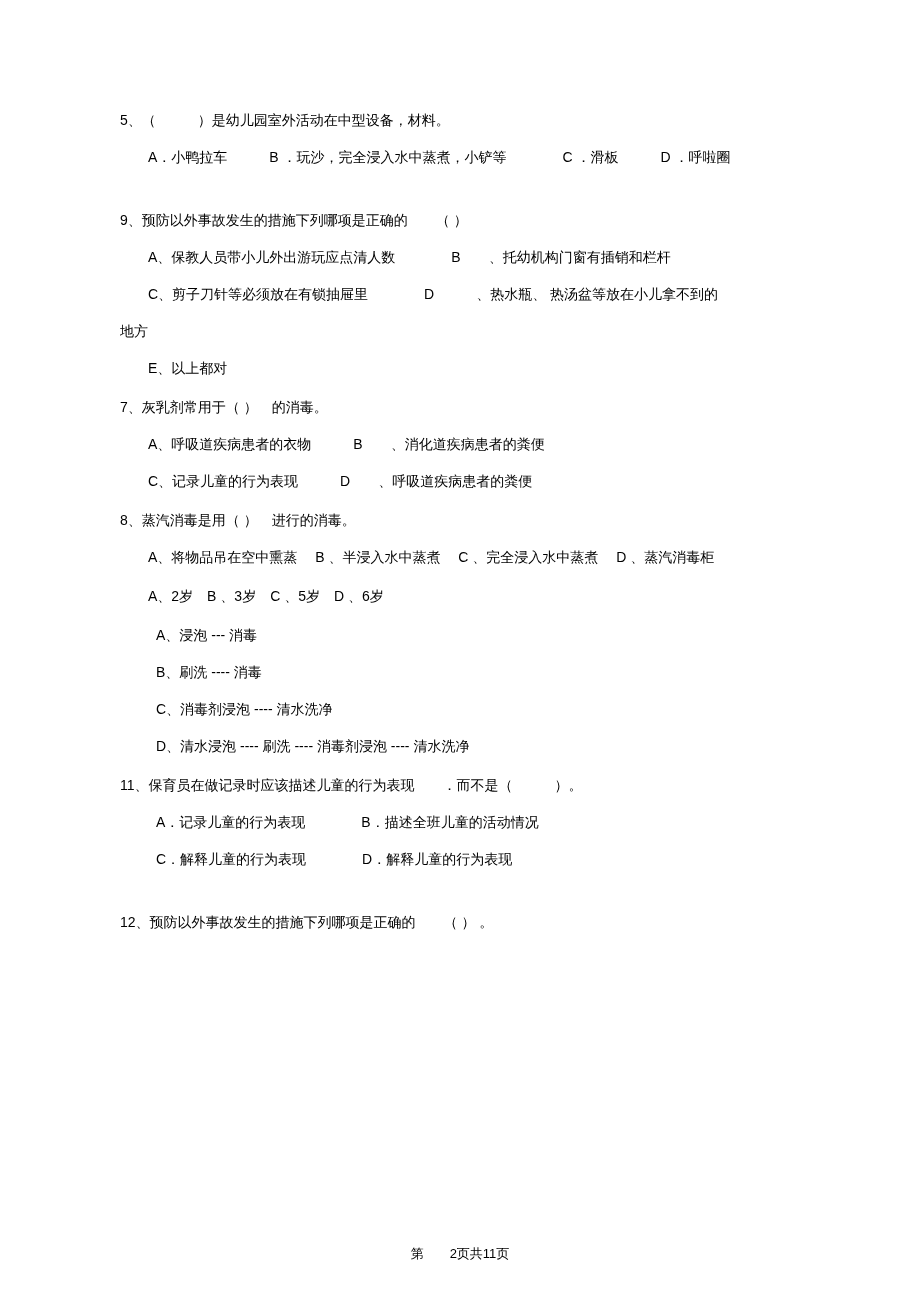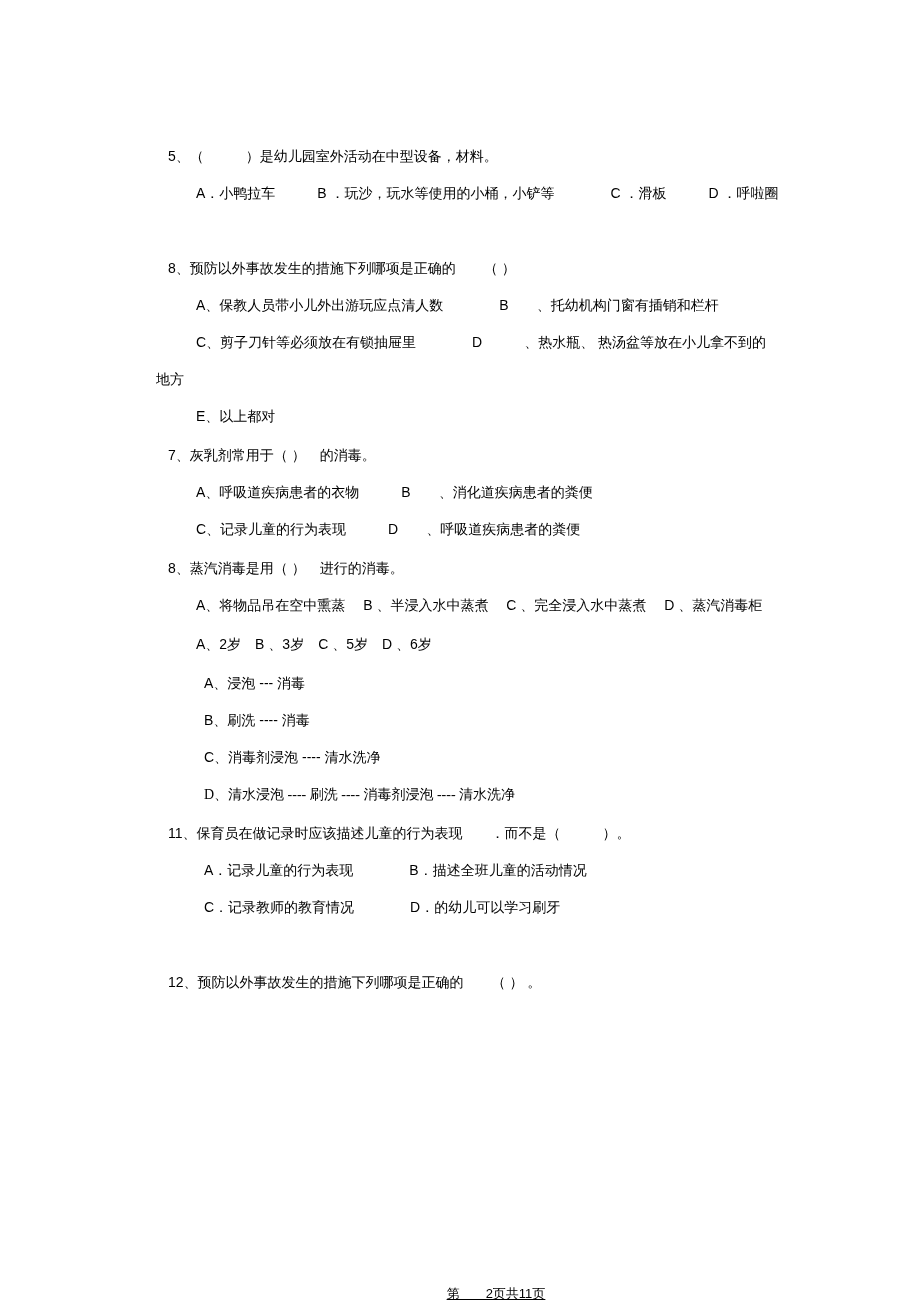--- a/index.html
+++ b/index.html
@@ -1,52 +1,51 @@
 <!DOCTYPE html>
 <html><head>
   <meta charset="utf-8">
   <style>
-    * { margin: 12px; padding: 0; box-sizing: border-box; }
+    * { margin: 0; padding: 0; box-sizing: border-box; }
     body {
       font-family: "Microsoft YaHei", "SimSun", Arial, sans-serif;
       background: #fff;
       width: 920px;
       height: 1303px;
       padding: 110px 120px 40px 120px;
       font-size: 14px;
       color: #000;
       line-height: 1.5;
       position: relative;
     }
     .question { margin-bottom: 18px; }
     .question-stem { margin-bottom: 16px; }
     .option-line { margin-bottom: 16px; padding-left: 28px; }
     .footer {
       position: absolute;
-      bottom: 12px;
+      bottom: 40px;
       left: 0;
       width: 100%;
       text-align: center;
       font-size: 13px;
-      text-decoration: underline;
     }
     .gap-after { display: block; height: 24px; }
     .continuation { padding-left: 0; margin-left: 0; margin-bottom: 16px; }
   </style>
 </head>
 <body>
 
 <div class="question">
   <div class="question-stem">5、（　　　）是幼儿园室外活动在中型设备，材料。</div>
-  <div class="option-line">A．小鸭拉车　　　B ．玩沙，玩水等使用的小桶，小铲等　　　　C ．滑板　　　D ．呼啦圈</div>
+  <div class="option-line">A．小鸭拉车　　　B ．玩沙，完全浸入水中蒸煮，小铲等　　　　C ．滑板　　　D ．呼啦圈</div>
 </div>
 <span class="gap-after"></span>
 
 <div class="question">
-  <div class="question-stem">8、预防以外事故发生的措施下列哪项是正确的　　（  ）</div>
+  <div class="question-stem">9、预防以外事故发生的措施下列哪项是正确的　　（  ）</div>
   <div class="option-line">A、保教人员带小儿外出游玩应点清人数　　　　B　　、托幼机构门窗有插销和栏杆</div>
   <div class="option-line">C、剪子刀针等必须放在有锁抽屉里　　　　D　　　、热水瓶、 热汤盆等放在小儿拿不到的</div>
   <div class="continuation">地方</div>
   <div class="option-line">E、以上都对</div>
 </div>
 
 <div class="question">
   <div class="question-stem">7、灰乳剂常用于（  ）　的消毒。</div>
   <div class="option-line">A、呼吸道疾病患者的衣物　　　B　　、消化道疾病患者的粪便</div>
   <div class="option-line">C、记录儿童的行为表现　　　D　　、呼吸道疾病患者的粪便</div>
@@ -58,27 +57,27 @@
 </div>
 
 <div class="question">
   <div class="option-line">A、2岁　B 、3岁　C 、5岁　D 、6岁</div>
 </div>
 
 <div class="question">
   <div class="option-line" style="padding-left:36px;">A、浸泡 --- 消毒</div>
   <div class="option-line" style="padding-left:36px;">B、刷洗 ---- 消毒</div>
   <div class="option-line" style="padding-left:36px;">C、消毒剂浸泡 ---- 清水洗净</div>
-  <div class="option-line" style="padding-left:36px;font-family:Liberation Serif, serif;">D、清水浸泡 ---- 刷洗 ---- 消毒剂浸泡  ---- 清水洗净</div>
+  <div class="option-line" style="padding-left:36px;">D、清水浸泡 ---- 刷洗 ---- 消毒剂浸泡  ---- 清水洗净</div>
 </div>
 
 <div class="question">
   <div class="question-stem">11、保育员在做记录时应该描述儿童的行为表现　　．而不是（　　　）。</div>
   <div class="option-line" style="padding-left:36px;">A．记录儿童的行为表现　　　　B．描述全班儿童的活动情况</div>
-  <div class="option-line" style="padding-left:36px;">C．记录教师的教育情况　　　　D．的幼儿可以学习刷牙</div>
+  <div class="option-line" style="padding-left:36px;">C．解释儿童的行为表现　　　　D．解释儿童的行为表现</div>
 </div>
 <span class="gap-after"></span>
 
 <div class="question">
   <div class="question-stem">12、预防以外事故发生的措施下列哪项是正确的　　（  ） 。</div>
 </div>
 
 <div class="footer">第　　2页共11页</div>
 
 </body></html>

